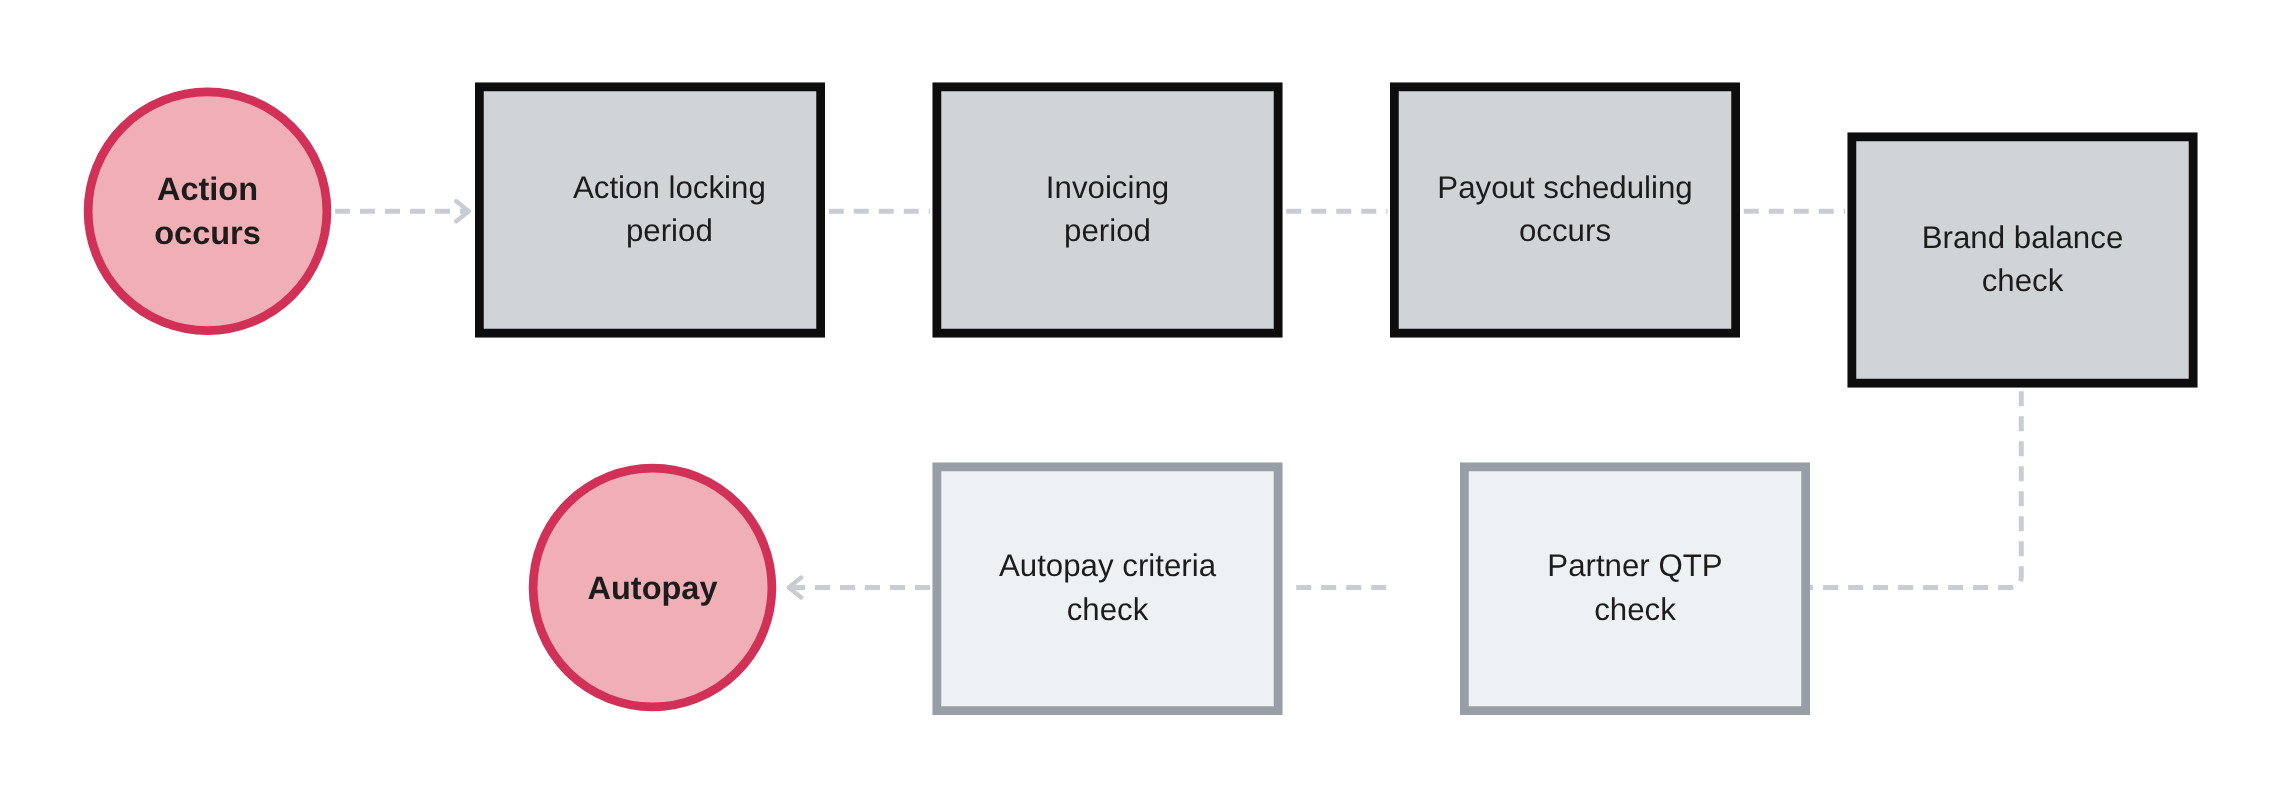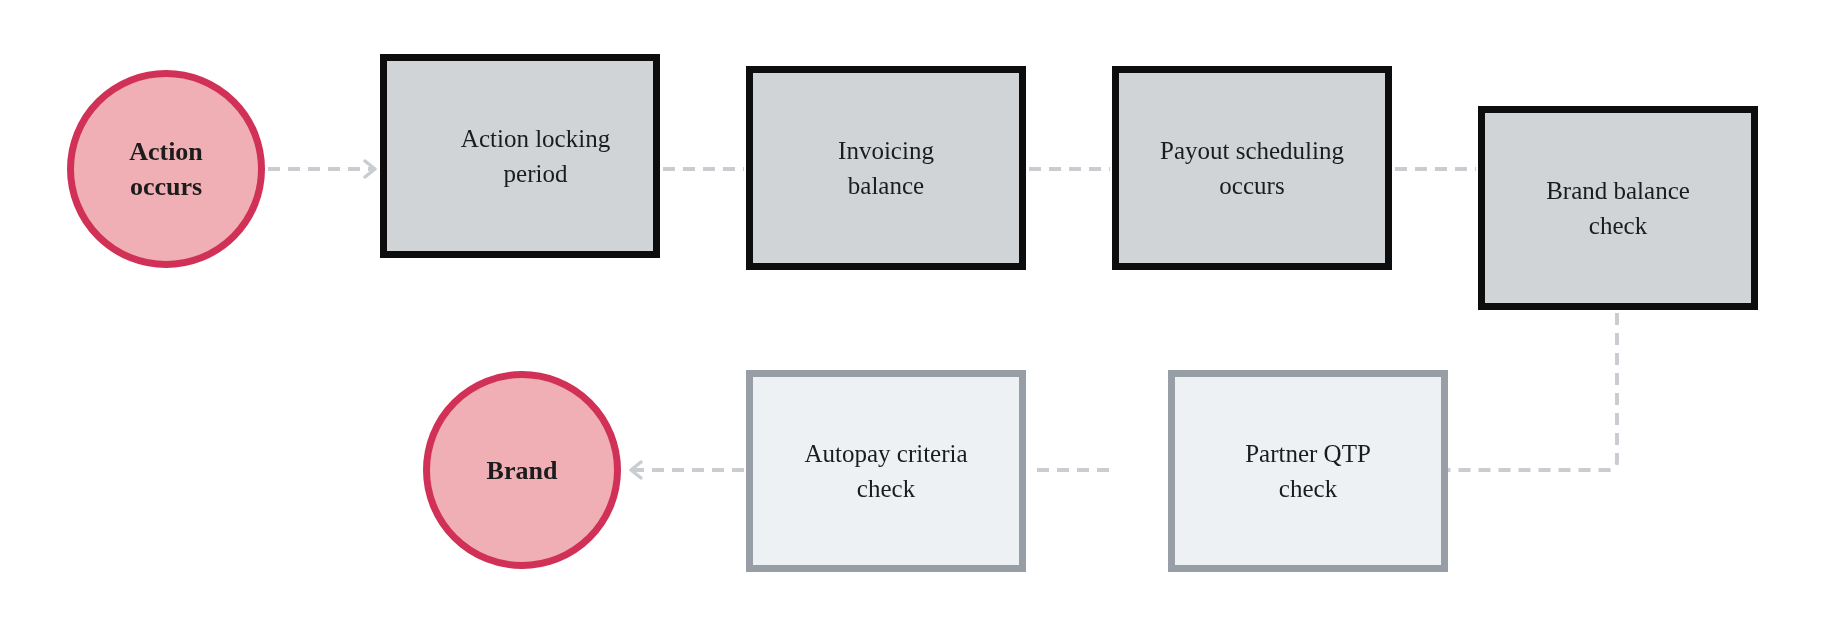--- a/index.html
+++ b/index.html
@@ -5,21 +5,21 @@
   html, body {
     margin: 0;
     padding: 0;
     background: #ffffff;
   }
   .canvas {
     position: relative;
     width: 1826px;
     height: 630px;
     background: var(--background, #ffffff);
-    font-family: Liberation Serif, serif;
+    font-family: Liberation Sans, sans-serif;
     overflow: hidden;
   }
   .node {
     position: absolute;
     display: flex;
     align-items: center;
     justify-content: center;
     box-sizing: border-box;
     text-align: center;
   }
@@ -47,21 +47,21 @@
     border: 7px solid var(--stage-box-border, #0d0d0d);
   }
   .check-box {
     width: 280px;
     height: 202px;
     background: var(--check-box-fill, #eef1f4);
     border: 7px solid var(--check-box-border, #979ea5);
   }
   
   #n-action-occurs   { left: 67px;   top: 70px; }
-  #n-action-locking  { left: 380px;  top: 54px; padding-left: 31px; }
+  #n-action-locking  { left: 380px;  top: 66px; padding-left: 31px; }
   #n-invoicing       { left: 746px;  top: 66px; }
   #n-payout-sched    { left: 1112px; top: 66px; }
   #n-brand-balance   { left: 1478px; top: 66px; margin-top: 40px; }
   #n-payout          { left: 423px;  top: 371px; }
   #n-autopay         { left: 746px;  top: 370px; }
   #n-partner-qtp     { left: 1168px; top: 370px; }
 
   .connector-layer {
     position: absolute;
     left: 0;
@@ -109,35 +109,35 @@
 occurs</span>
   </div>
 
   <div class="node stage-box" id="n-action-locking">
     <span class="node-label">Action locking
 period</span>
   </div>
 
   <div class="node stage-box" id="n-invoicing">
     <span class="node-label">Invoicing
-balance</span>
+period</span>
   </div>
 
   <div class="node stage-box" id="n-payout-sched">
     <span class="node-label">Payout scheduling
 occurs</span>
   </div>
 
   <div class="node stage-box" id="n-brand-balance">
     <span class="node-label">Brand balance
 check</span>
   </div>
 
   <div class="node circle" id="n-payout">
-    <span class="node-label">Brand</span>
+    <span class="node-label">Autopay</span>
   </div>
 
   <div class="node check-box" id="n-autopay">
     <span class="node-label">Autopay criteria
 check</span>
   </div>
 
   <div class="node check-box" id="n-partner-qtp">
     <span class="node-label">Partner QTP
 check</span>

